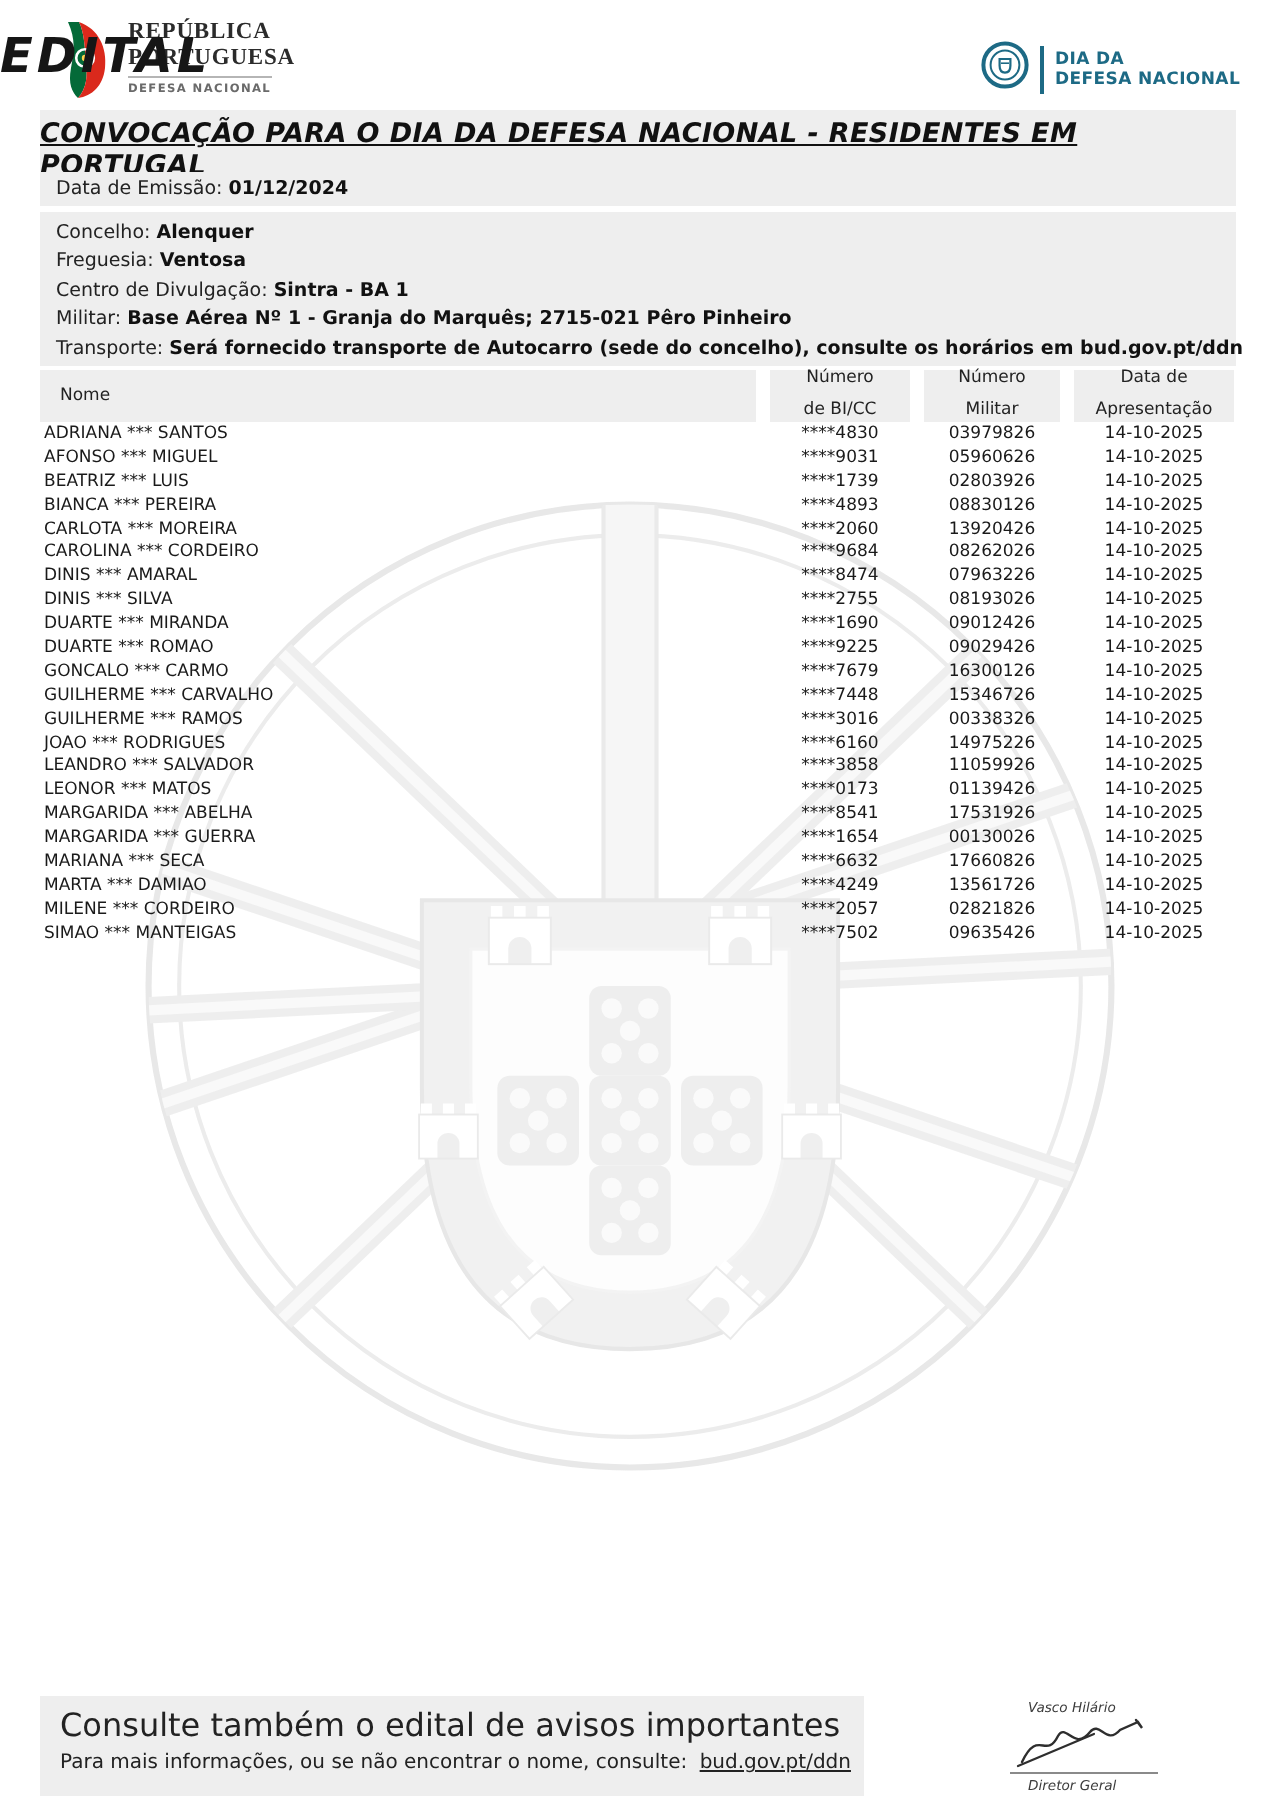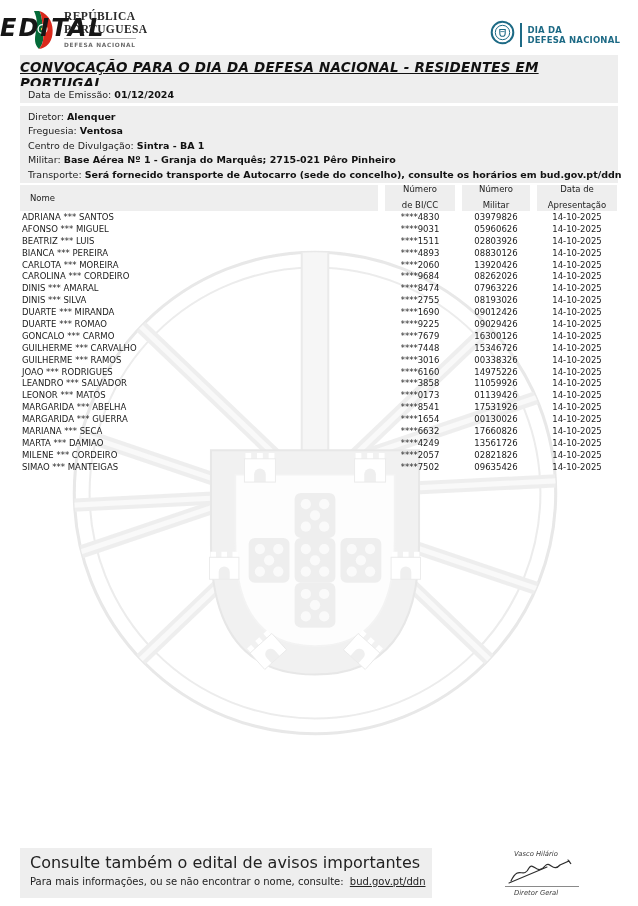--- a/index.html
+++ b/index.html
@@ -162,21 +162,21 @@
 </div>
 
 <div class="emission layer">
   <span class="lbl">Data de Emissão:</span>
   <span class="val"> 01/12/2024</span>
 </div>
 
 <div class="infobox layer">
 
     <div class="info-line">
-      <span class="lbl">Diretor:</span>
+      <span class="lbl">Concelho:</span>
       <span class="val"> Alenquer</span>
     </div>
 
     <div class="info-line">
       <span class="lbl">Freguesia:</span>
       <span class="val"> Ventosa</span>
     </div>
 
     <div class="info-line">
       <span class="lbl">Centro de Divulgação:</span>
@@ -221,21 +221,21 @@
 
     <div class="tr">
       <div class="td-name">AFONSO *** MIGUEL</div>
       <div class="td-c">****9031</div>
       <div class="td-c">05960626</div>
       <div class="td-c">14-10-2025</div>
     </div>
 
     <div class="tr">
       <div class="td-name">BEATRIZ *** LUIS</div>
-      <div class="td-c">****1511</div>
+      <div class="td-c">****1739</div>
       <div class="td-c">02803926</div>
       <div class="td-c">14-10-2025</div>
     </div>
 
     <div class="tr">
       <div class="td-name">BIANCA *** PEREIRA</div>
       <div class="td-c">****4893</div>
       <div class="td-c">08830126</div>
       <div class="td-c">14-10-2025</div>
     </div>

